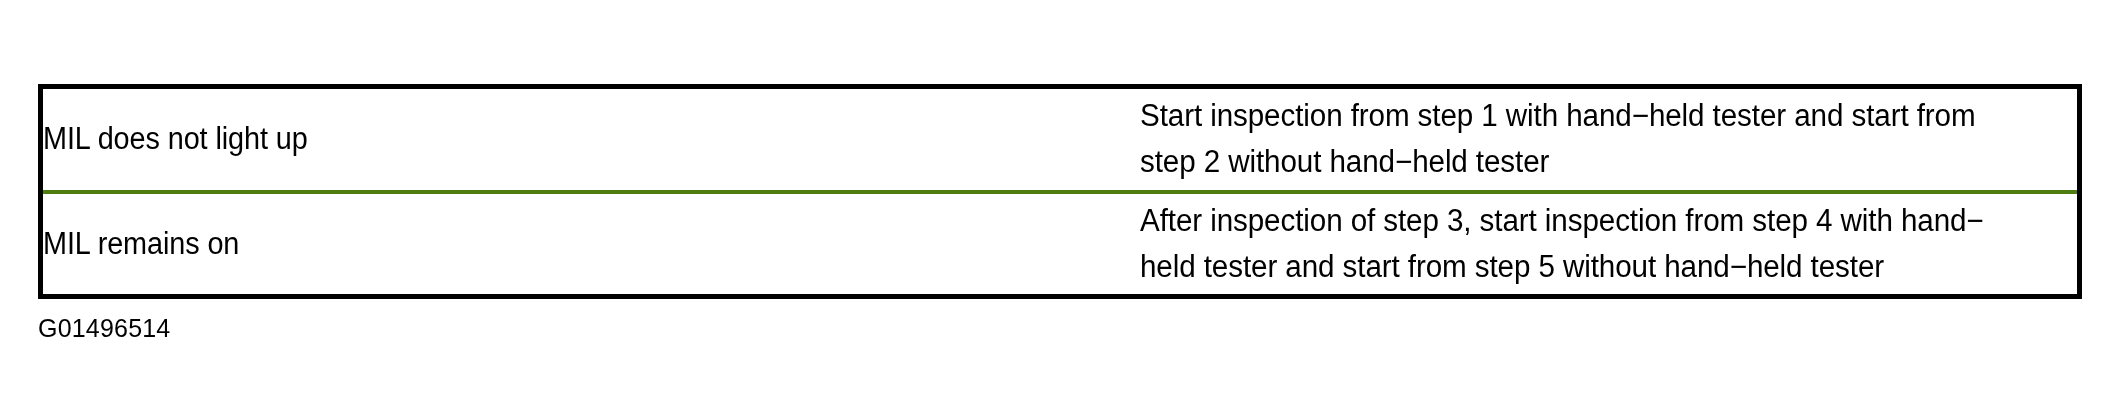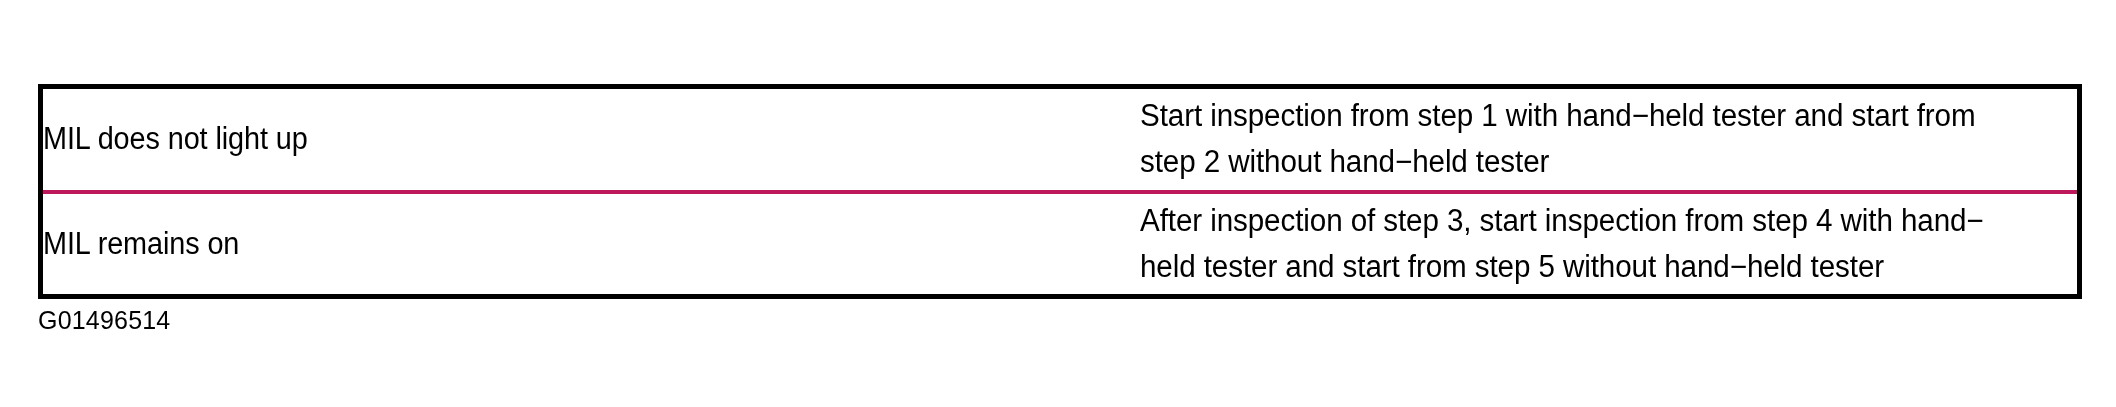--- a/index.html
+++ b/index.html
@@ -34,21 +34,21 @@
     table-layout: fixed;
     border: 5px solid #000000;
     background: #ffffff;
   }
 
   .diag-table tr {
     height: 105px;
   }
 
   .diag-table tr + tr {
-    border-top: 4px solid #be185d;
+    border-top: 4px solid #4d7c0f;
   }
 
   .diag-table td {
     vertical-align: middle;
     border: 0;
     padding: 0;
     background: #ffffff;
   }
 
   .col-condition {
@@ -76,21 +76,21 @@
   }
 
   .col-action .cell-text {
     transform: scaleX(0.955);
   }
 
   
   .figure-code {
     position: absolute;
     left: 38px;
-    top: 306px;
+    top: 314px;
     font-family: "Liberation Sans", sans-serif;
     font-size: 25px;
     font-weight: 400;
     letter-spacing: 0.2px;
     color: #000000;
     white-space: nowrap;
   }
 </style>
 </head>
 <body>

